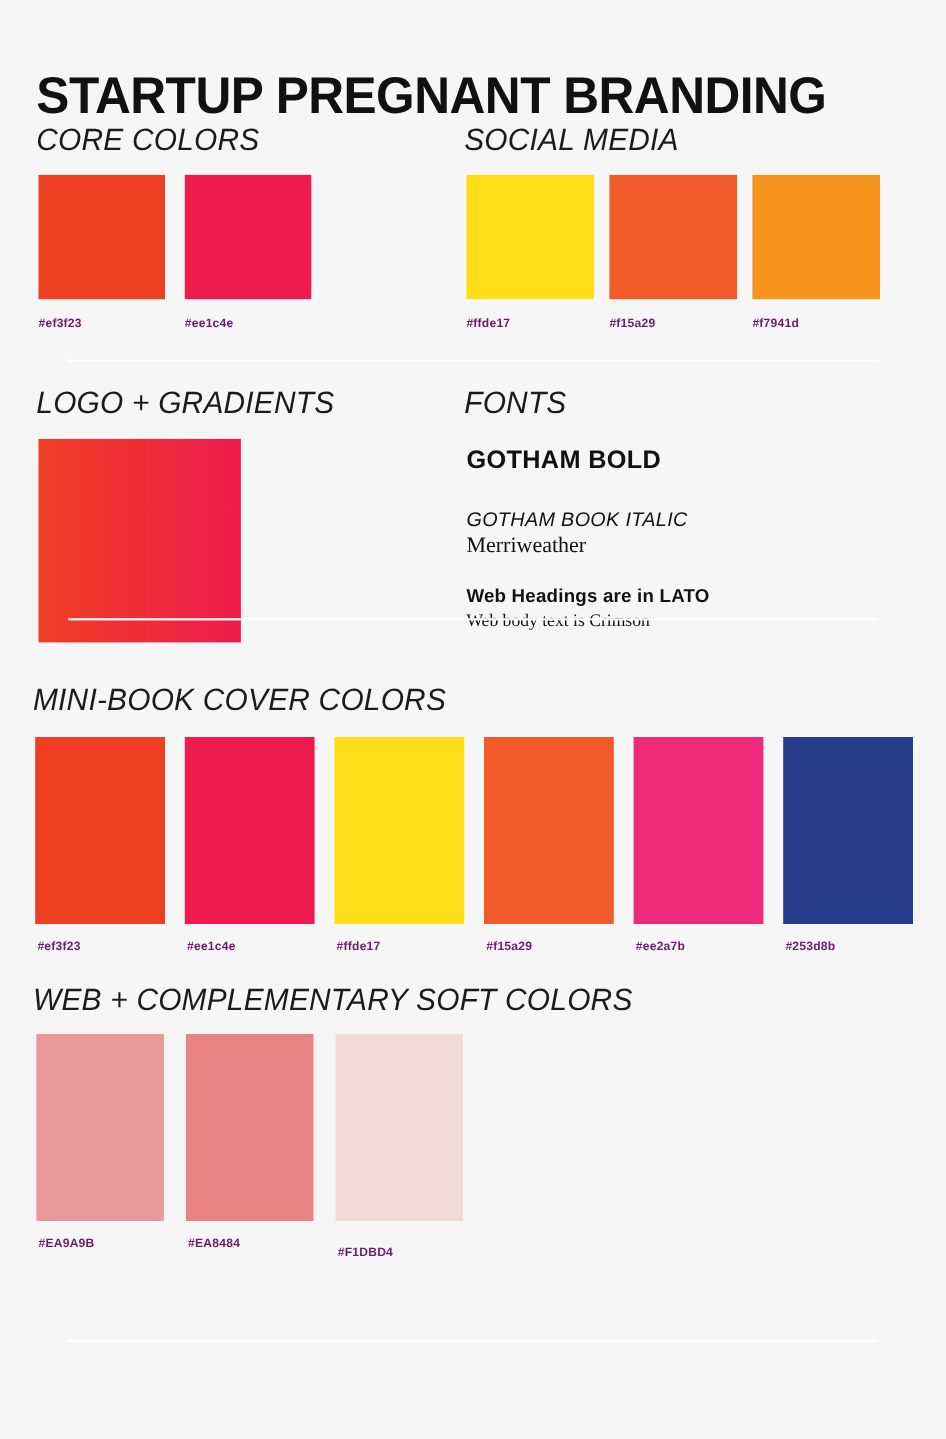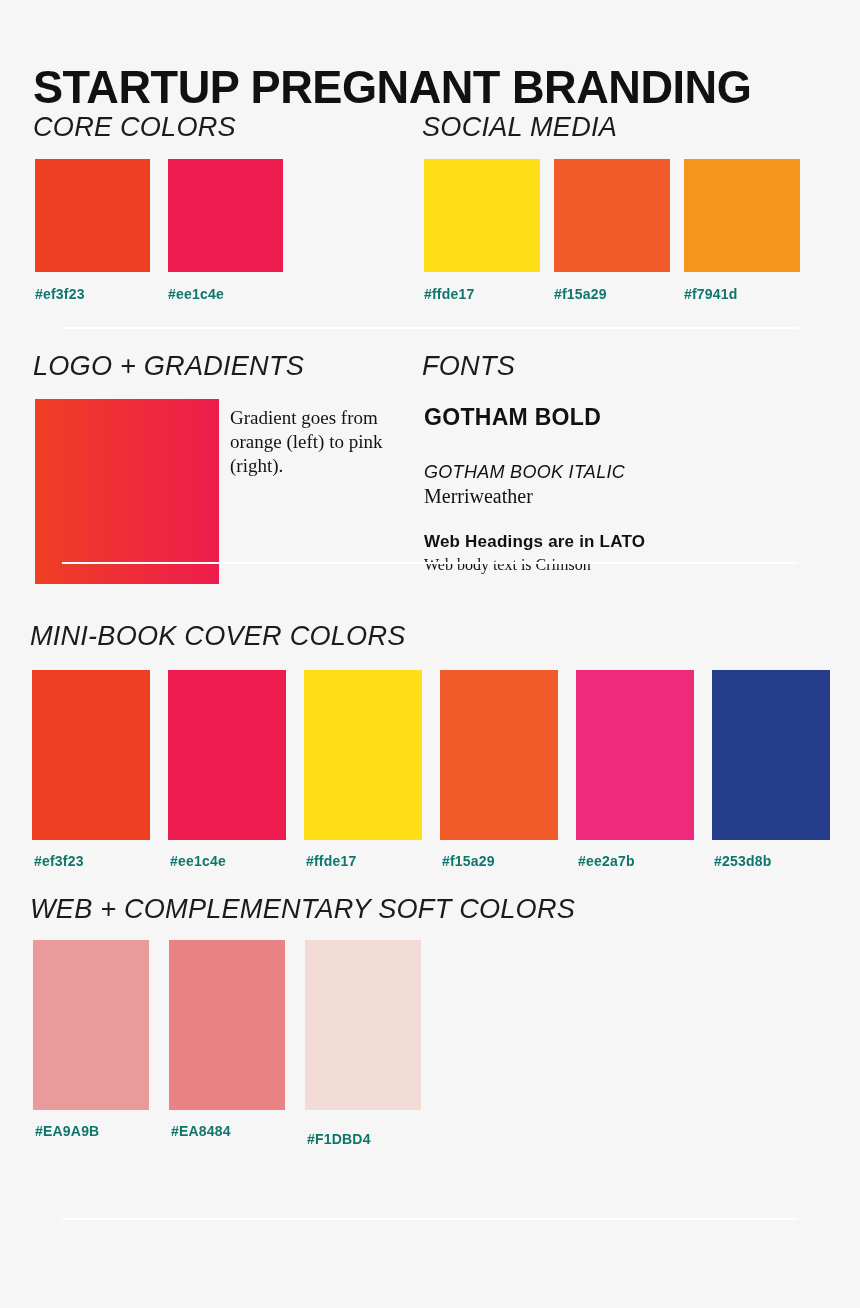--- a/index.html
+++ b/index.html
@@ -69,23 +69,23 @@
   }
   .swatch-chip {
     width: 100%;
     height: 100%;
     display: block;
   }
   .swatch-label {
     position: absolute;
     font-family: "Liberation Sans", sans-serif;
     font-weight: bold;
-    font-size: 14px;
+    font-size: 11px;
     line-height: 18px;
-    color: #0f766e;
+    color: #701a75;
     letter-spacing: 0.2px;
     white-space: nowrap;
   }
 
   
   .gradient-block {
     position: absolute;
     left: 35px;
     top: 399px;
     width: 184px;
@@ -184,21 +184,20 @@
       <div class="swatch" style="left: 684px; top: 159px; width: 116px; height: 113px;">
         <span class="swatch-chip" style="background: rgb(247, 148, 29);"></span>
       </div>
       <div class="swatch-label" style="left: 684px; top: 285px;">#f7941d</div>
     </div>
 
   <div class="divider" style="top:327px;"></div>
 
   <div class="section-header" style="left:33px; top:350px;">LOGO + GRADIENTS</div>
   <div class="gradient-block" id="gradient-block" style="background: linear-gradient(to right, rgb(239, 63, 35), rgb(238, 28, 78));"></div>
-  <div class="gradient-caption">Gradient goes from orange (left) to pink (right).</div>
 
   <div class="section-header" style="left:422px; top:350px;">FONTS</div>
   <div class="fonts-list" id="fonts-list">
       <div class="font-sample font-gotham-bold">GOTHAM BOLD</div>
       <div class="font-sample font-gotham-italic">GOTHAM BOOK ITALIC</div>
       <div class="font-sample font-merriweather">Merriweather</div>
       <div class="font-spacer"></div>
       <div class="font-sample font-lato">Web Headings are in LATO</div>
       <div class="font-sample font-crimson">Web body text is Crimson</div>
     </div>

